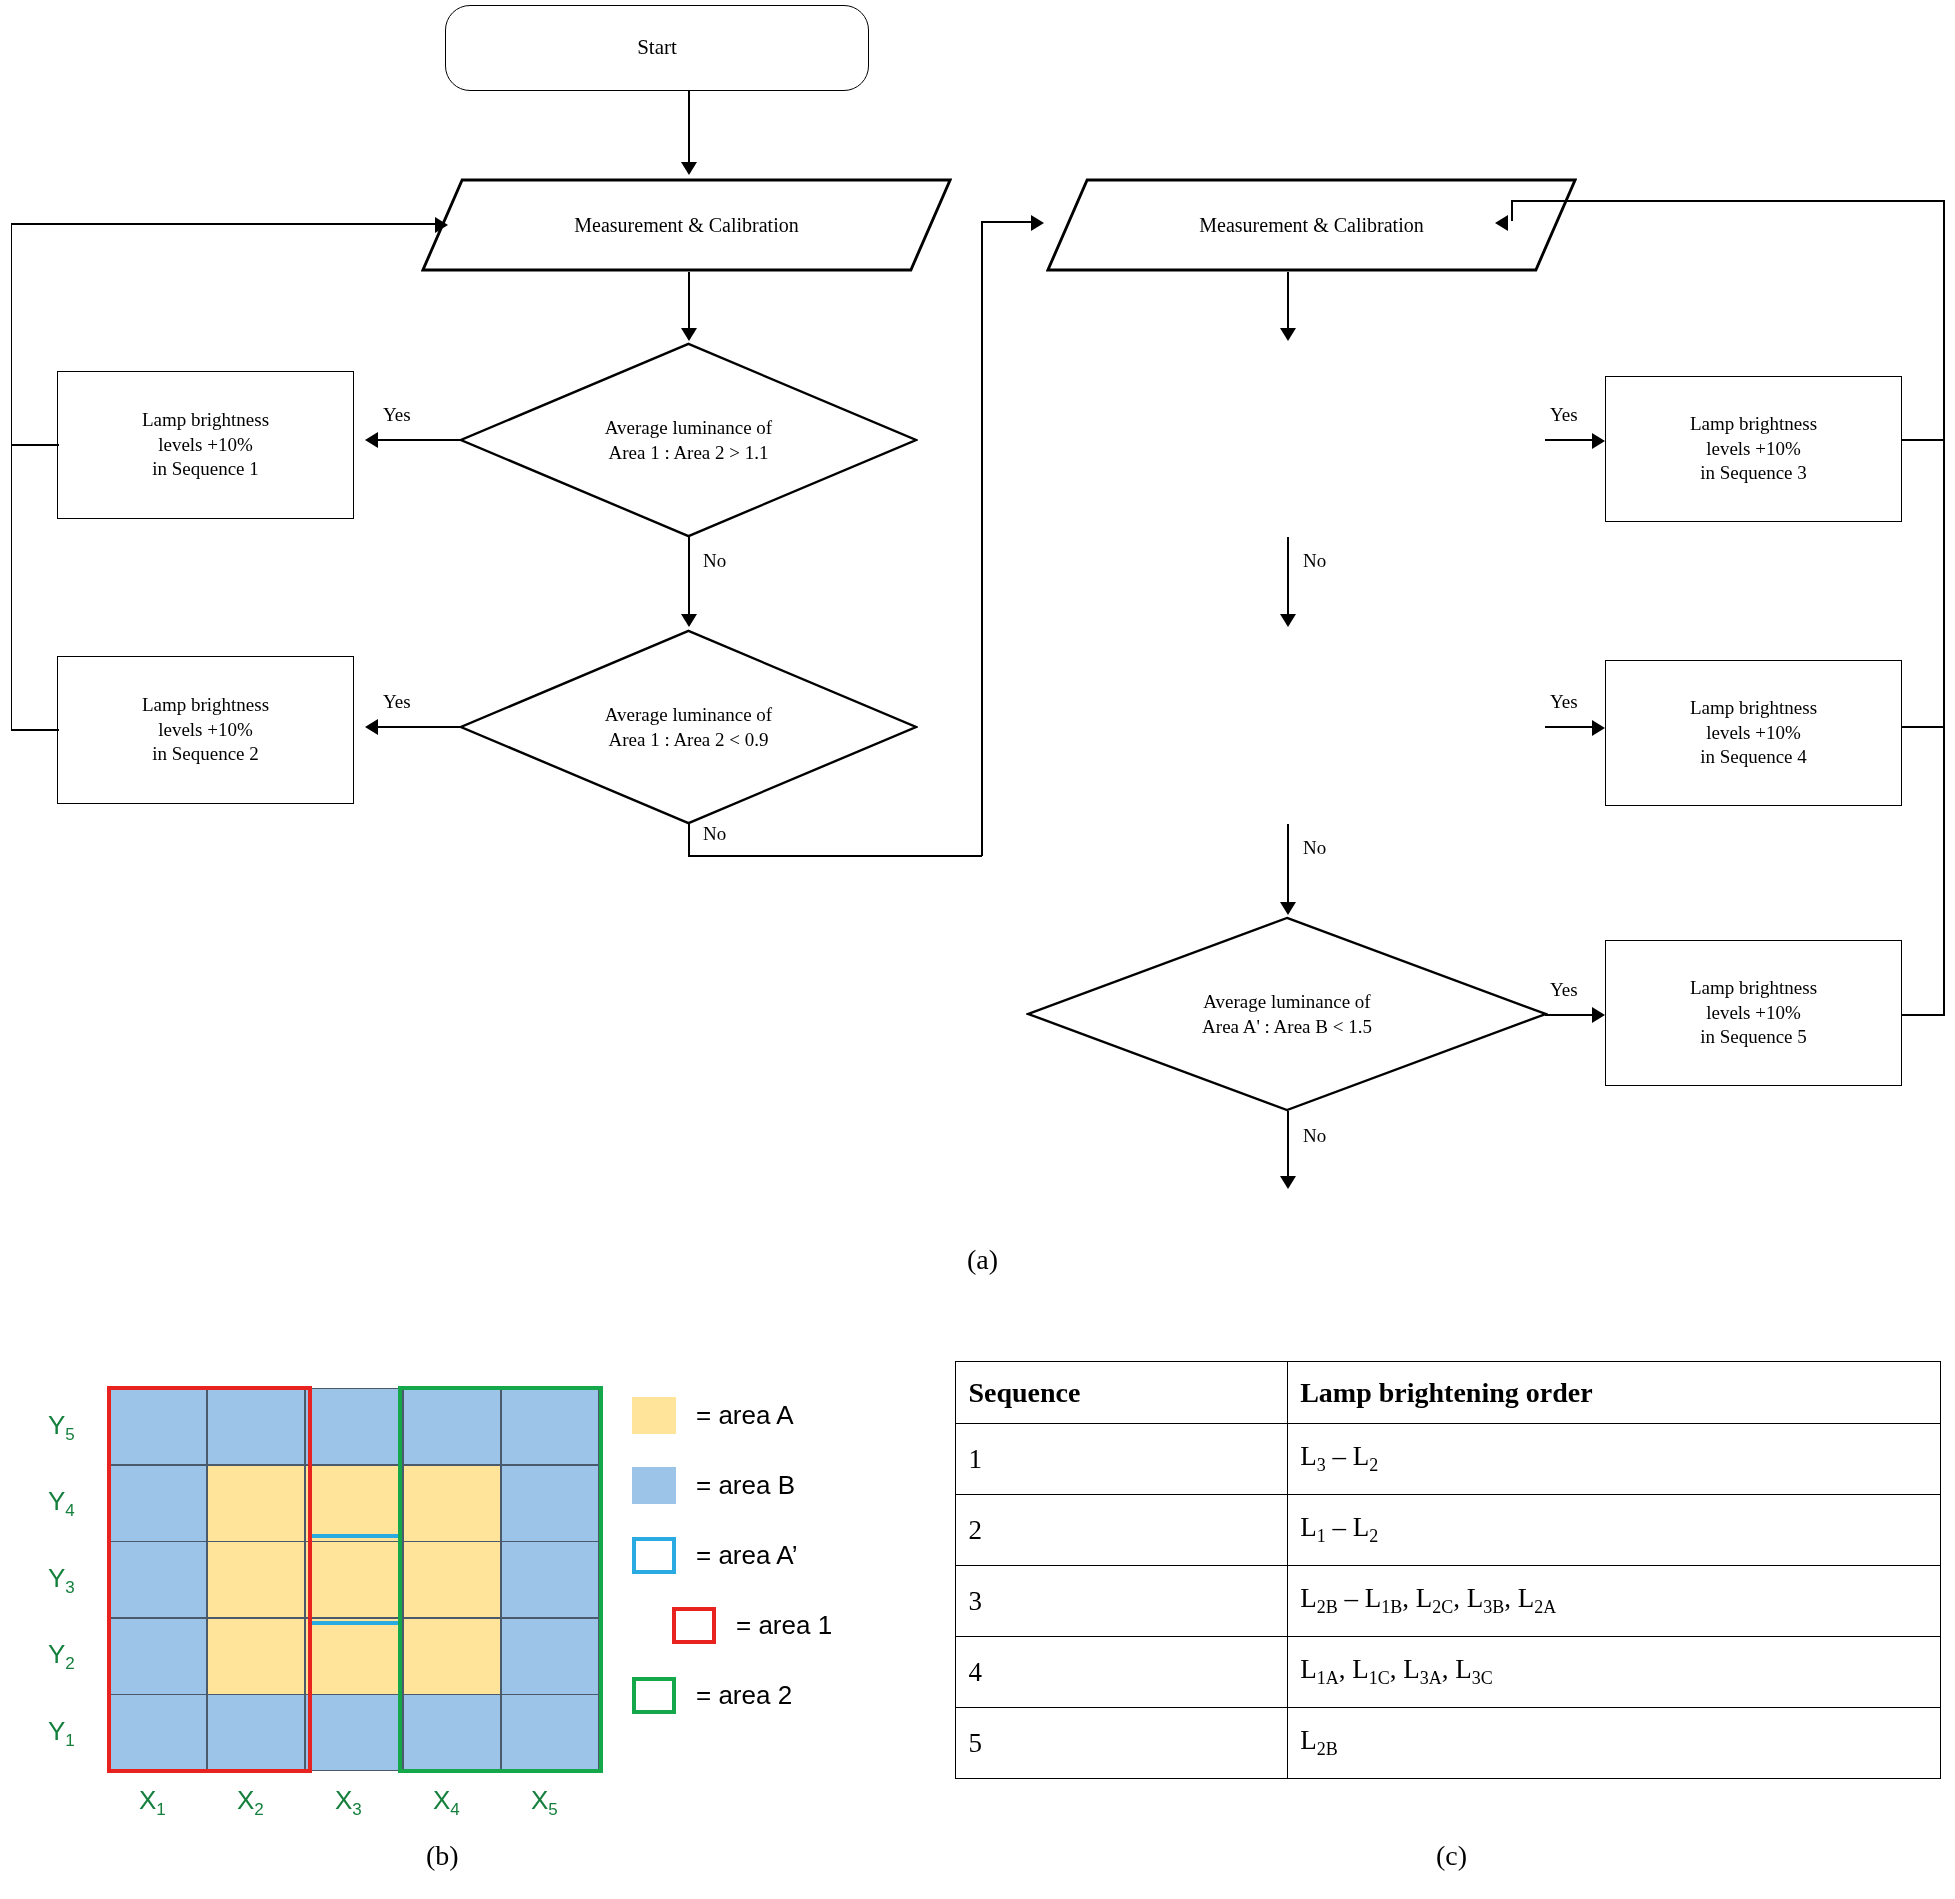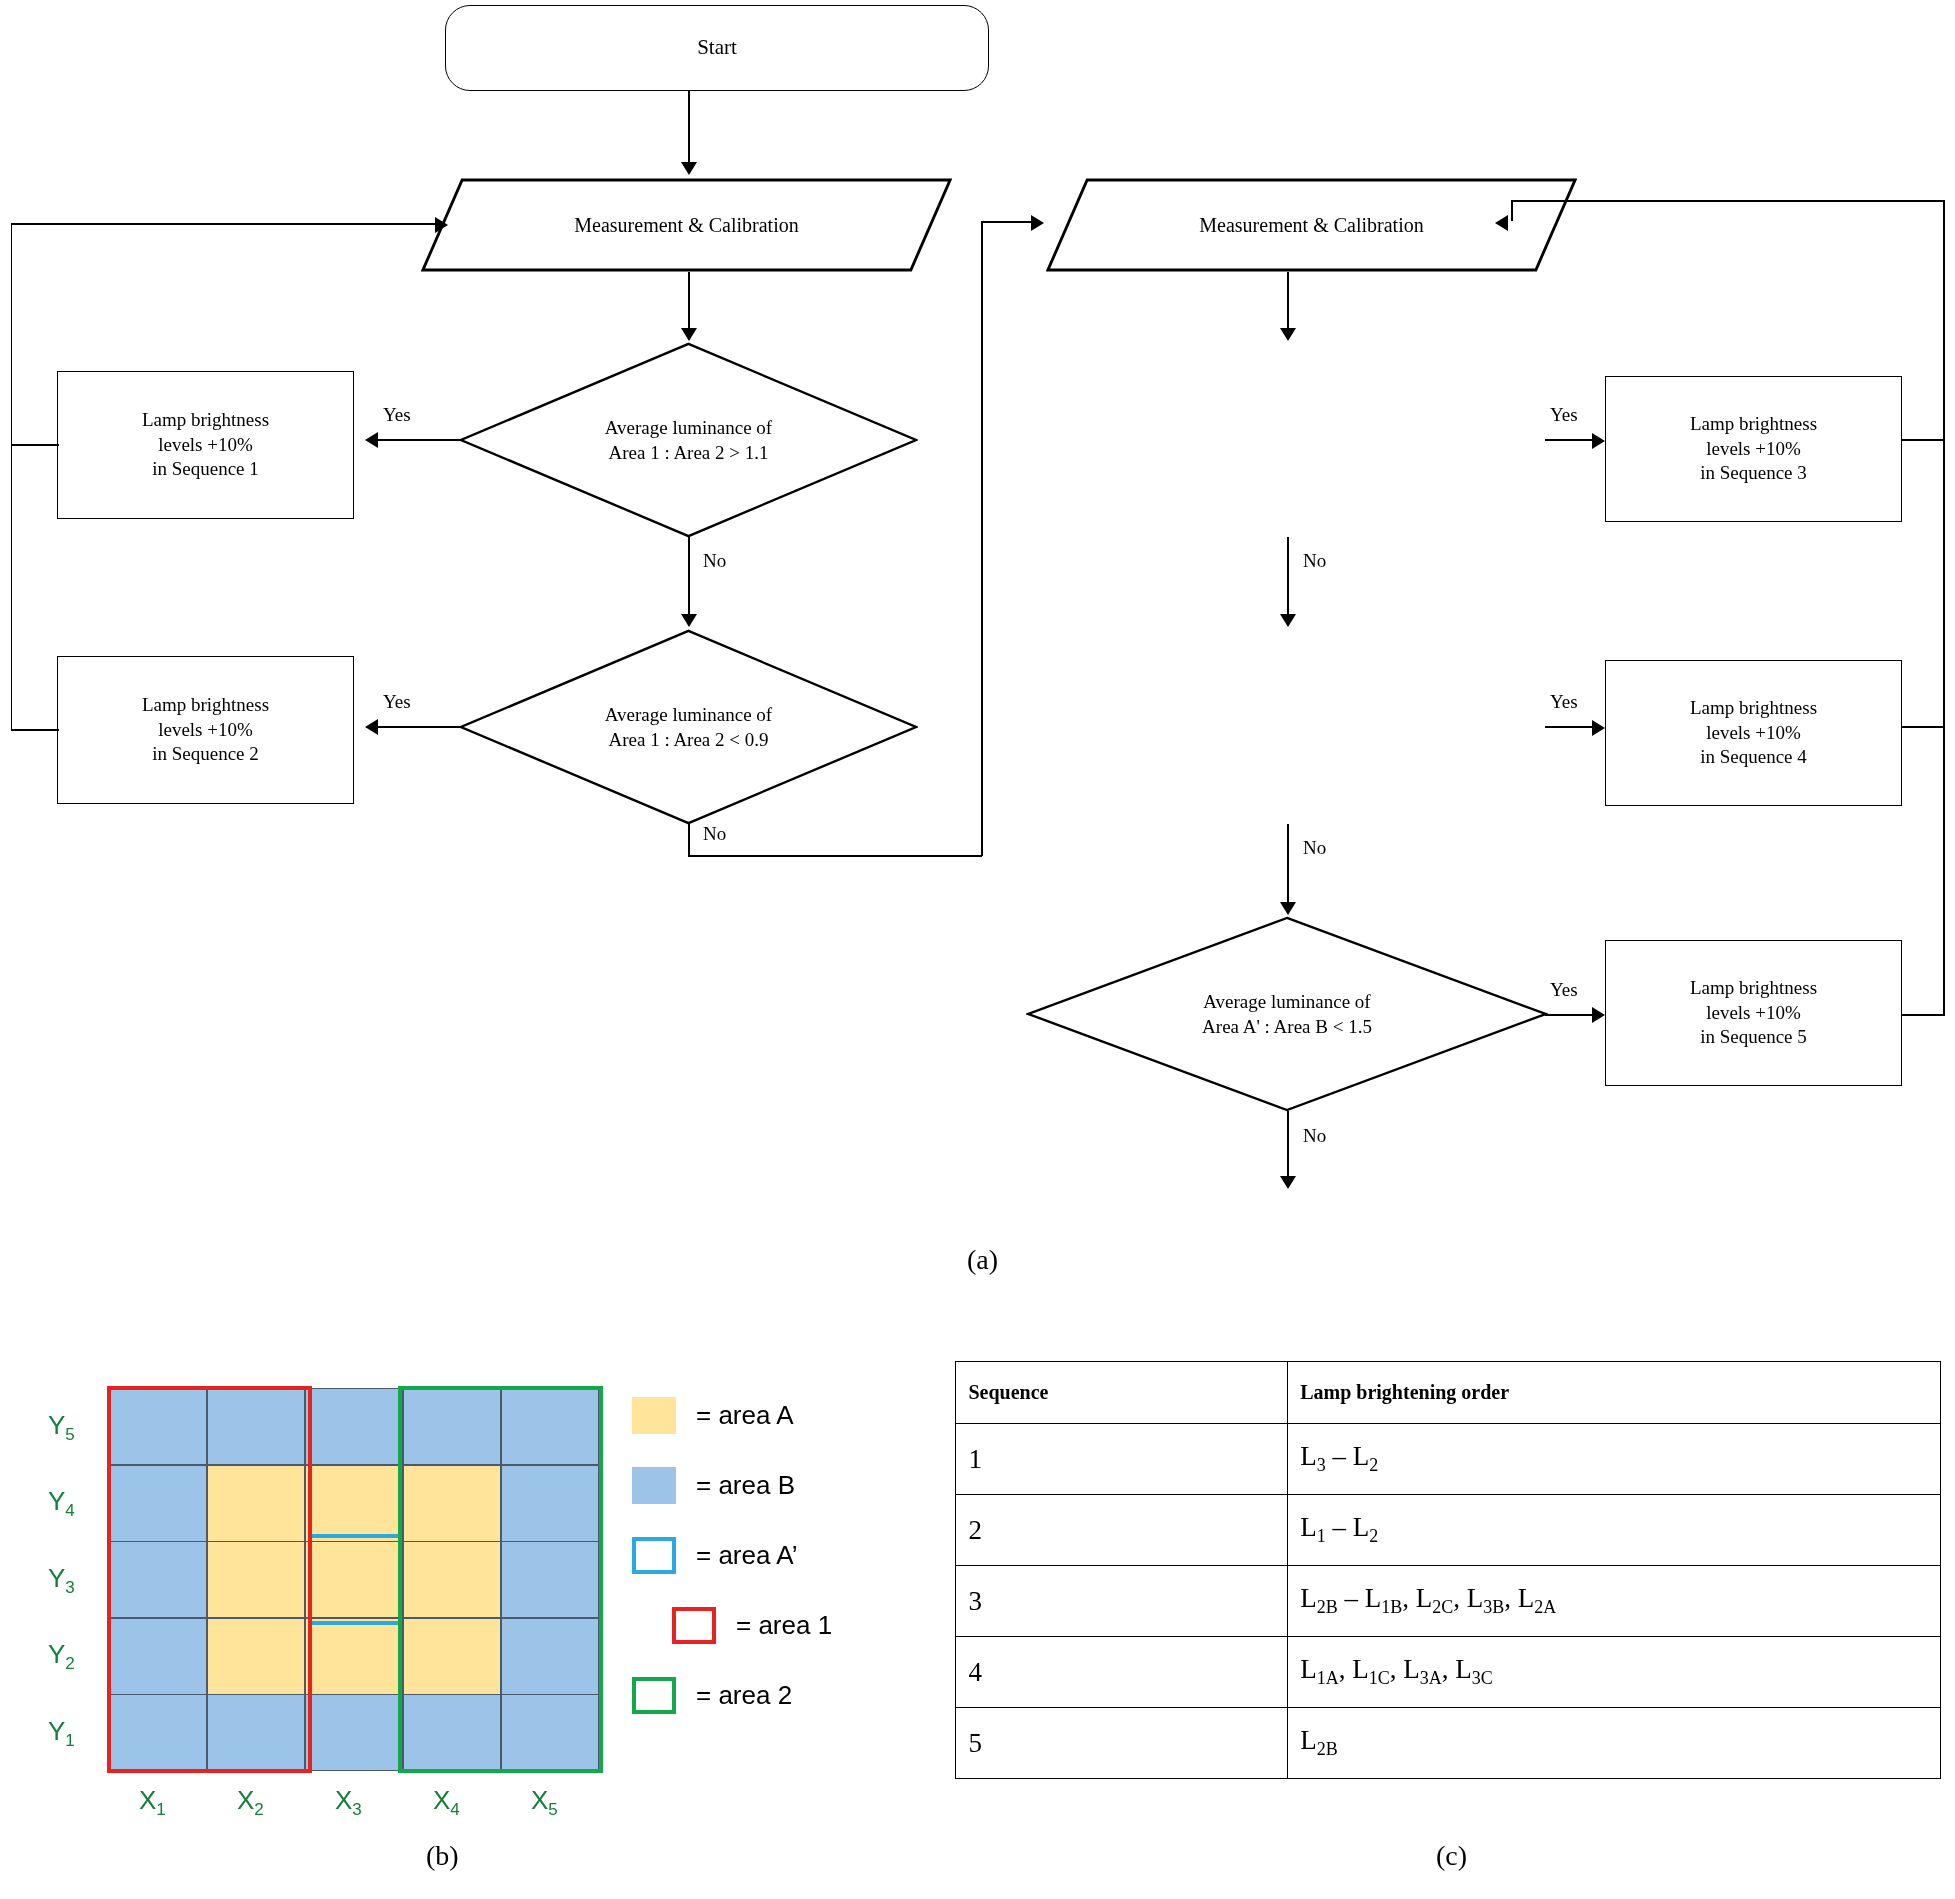--- a/index.html
+++ b/index.html
@@ -55,30 +55,30 @@
   
   .lgrow{position:absolute;display:flex;align-items:center;}
   .lgsw{width:44px;height:37px;box-sizing:border-box;}
   .lgtx{margin-left:20px;font-family:"Liberation Sans",sans-serif;font-size:26px;
         white-space:nowrap;}
 
   
   #tbl{position:absolute;border-collapse:collapse;}
   #tbl th,#tbl td{border:1.9px solid #000;padding:0 12.4px;vertical-align:middle;
                   font-family:"Liberation Serif",serif;text-align:left;}
-  #tbl th{font-weight:bold;font-size:20px;height:61px;}
+  #tbl th{font-weight:bold;font-size:28px;height:61px;}
   #tbl td{font-weight:normal;font-size:27px;height:70px;}
   #tbl sub{font-size:18px;}
 </style>
 </head>
 <body>
 
 <div id="page">
 
-  <div class="node stadium" style="left:445px;top:4.8px;width:544px;height:86px;">
+  <div class="node stadium" style="left:445px;top:4.8px;width:424px;height:86px;">
     <span class="txt f44">Start</span>
   </div>
 
   <div class="ln v" style="left:688px;top:91px;height:72px;"></div>
   <div class="arrowd" style="left:681px;top:162px;"></div>
 
   <div class="para" style="left:421px;top:178px;width:531px;height:94px;">
     <svg width="531" height="94" viewBox="0 0 1110 196">
       <polygon points="86,4 1106,4 1024,192 4,192" fill="#fff" stroke="#000" stroke-width="6"></polygon>
     </svg>

